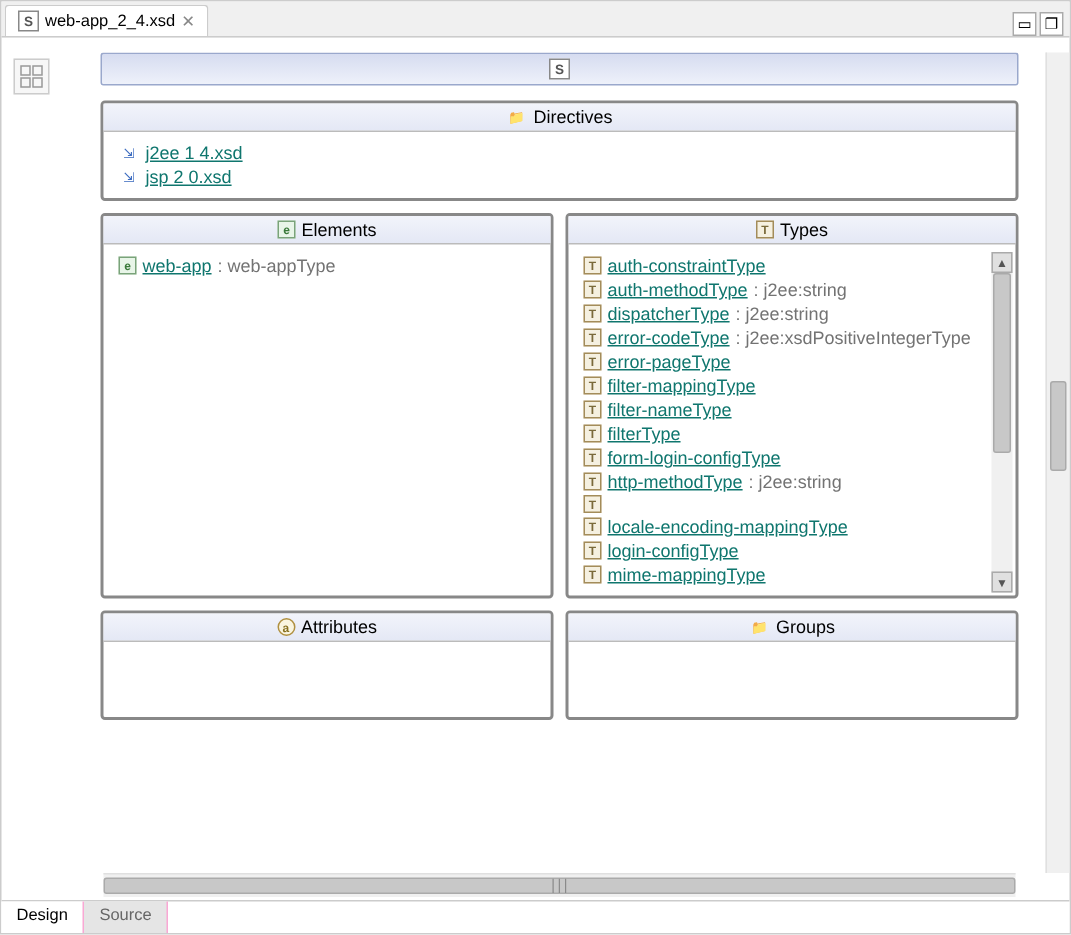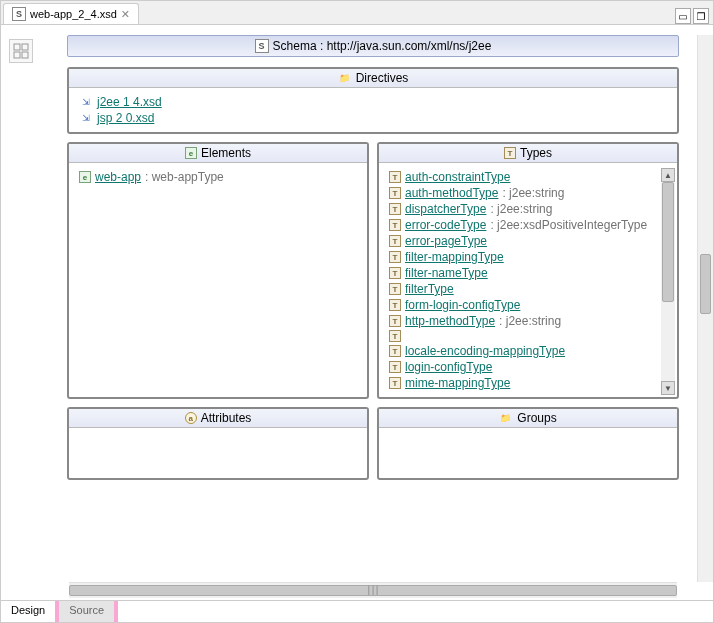--- a/index.html
+++ b/index.html
@@ -264,21 +264,21 @@
   left: 0;
   right: 0;
   height: 22px;
   border-top: 1px solid #ccc;
   display: flex;
   background: #fff;
   font-size: 11px;
 }
 .bottom-tabs .btab {
   padding: 3px 10px;
-  border-right: 4px solid #f9a8d4;
+  border-right: 1px solid #f9a8d4;
   cursor: pointer;
 }
 .bottom-tabs .btab.active {
   background: #fff;
 }
 .bottom-tabs .btab.inactive {
   background: #e5e5e5;
   color: #666;
 }
 .empty-body {
@@ -310,21 +310,20 @@
           <rect x="9" y="9" width="6" height="6" fill="none" stroke="#999"></rect>
         </svg>
     </div>
   </div>
 
   <div class="main-area">
     <div class="scroll-body">
 
       <div class="schema-header">
         <span class="schema-icon">S</span>
-        <span>Schema : http://java.sun.com/xml/ns/j2ee</span>
       </div>
 
       <div class="panels">
 
         <div class="panel">
           <div class="panel-header">
             <span class="icon ic-folder">📁</span>
             <span>Directives</span>
           </div>
           <div class="panel-body" id="directives-list">

